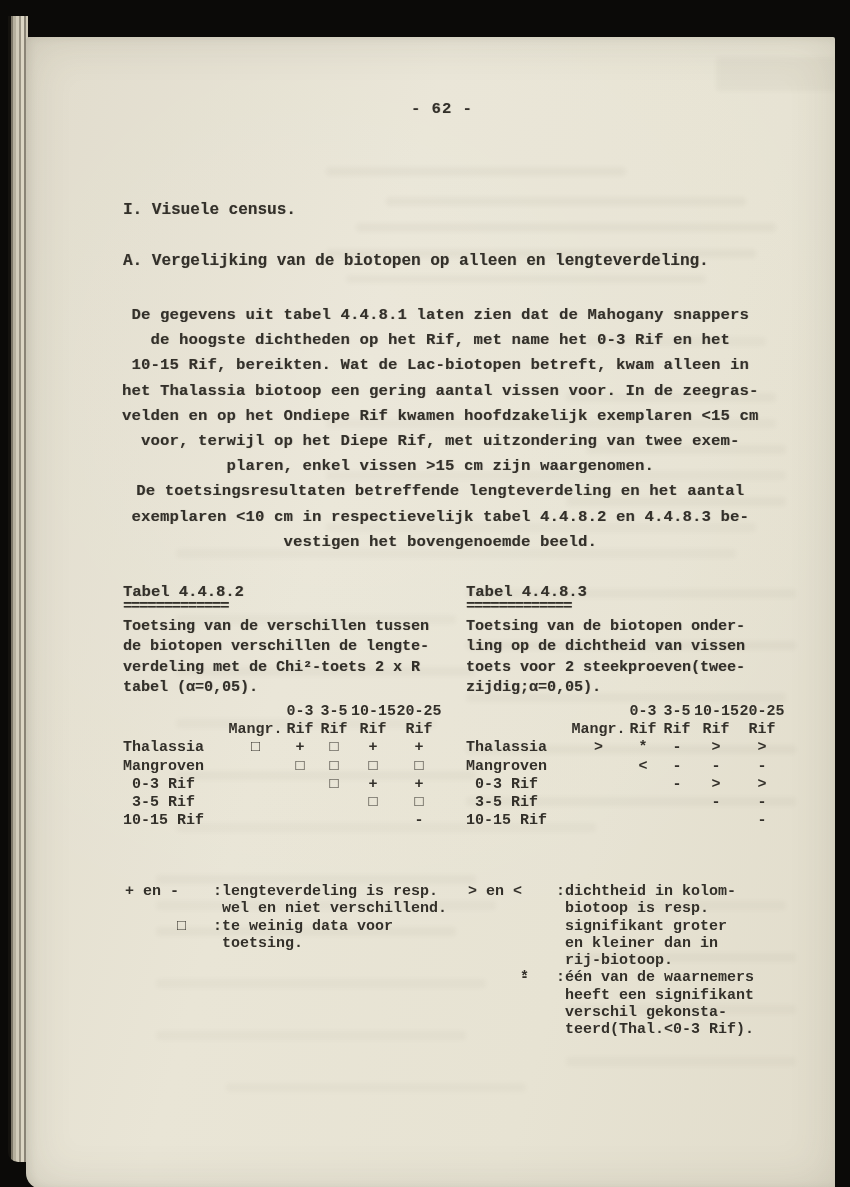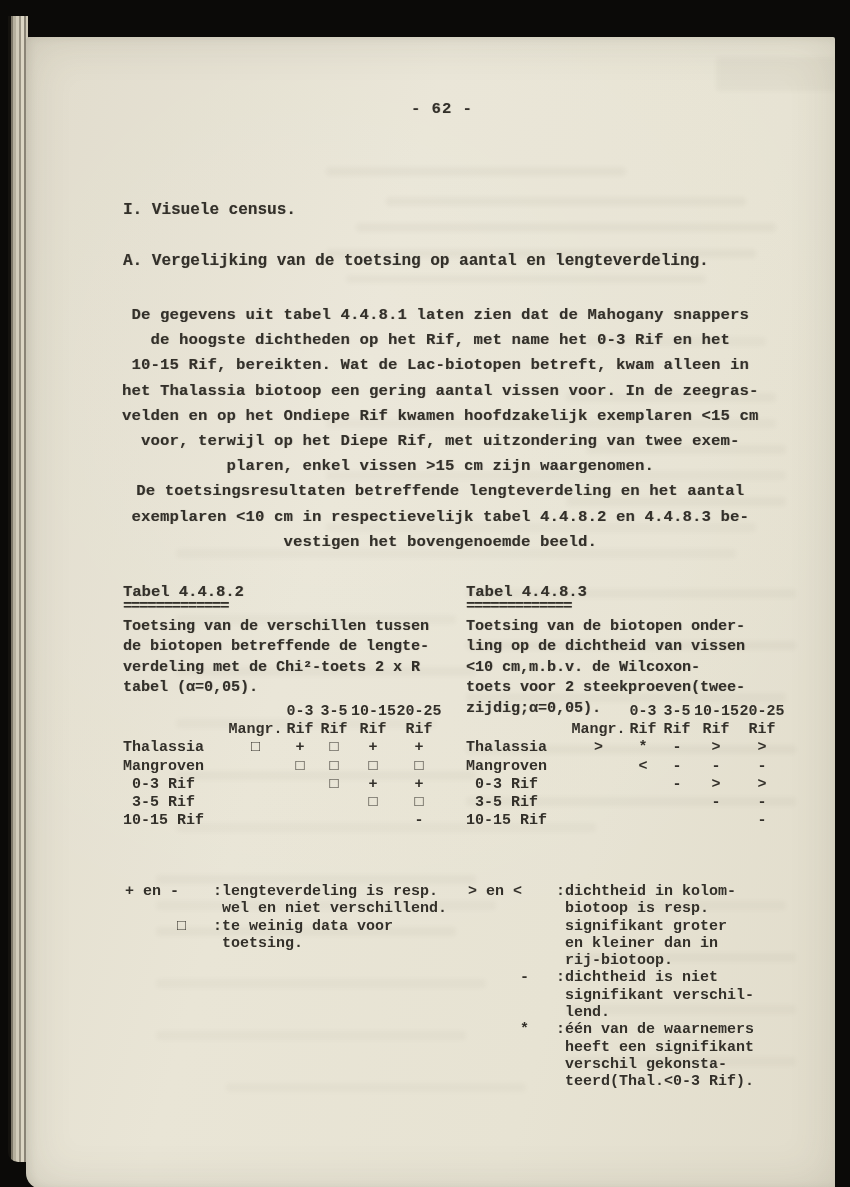--- a/index.html
+++ b/index.html
@@ -100,28 +100,28 @@
       <div class="ghost" style="left: 130px; top: 994px; width: 310px; height: 9px; opacity: 0.045;"></div>
       <div class="ghost" style="left: 540px; top: 1020px; width: 230px; height: 9px; opacity: 0.045;"></div>
       <div class="ghost" style="left: 200px; top: 1046px; width: 300px; height: 9px; opacity: 0.04;"></div>
       <div class="ghost" style="left: 690px; top: 20px; width: 120px; height: 34px; opacity: 0.05;"></div>
     </div>
 
   <div class="txt page-number">- 62 -</div>
 
 
   <div class="txt sub1">I. Visuele census.</div>
-  <div class="txt sub2">A. Vergelijking van de toetsing op aantal en lengteverdeling.</div>
+  <div class="txt sub2">A. Vergelijking van de biotopen op alleen en lengteverdeling.</div>
 
   <div class="txt para" id="para"><div class="line">De gegevens uit tabel 4.4.8.1 laten zien dat de Mahogany snappers</div><div class="line">de hoogste dichtheden op het Rif, met name het 0-3 Rif en het</div><div class="line">10-15 Rif, bereikten. Wat de Lac-biotopen betreft, kwam alleen in</div><div class="line">het Thalassia biotoop een gering aantal vissen voor. In de zeegras-</div><div class="line">velden en op het Ondiepe Rif kwamen hoofdzakelijk exemplaren &lt;15 cm</div><div class="line">voor, terwijl op het Diepe Rif, met uitzondering van twee exem-</div><div class="line">plaren, enkel vissen &gt;15 cm zijn waargenomen.</div><div class="line">De toetsingsresultaten betreffende lengteverdeling en het aantal</div><div class="line">exemplaren &lt;10 cm in respectievelijk tabel 4.4.8.2 en 4.4.8.3 be-</div><div class="line">vestigen het bovengenoemde beeld.</div></div>
 
   <div class="col col-left" id="col-left">
       <div class="txt cap-title">Tabel 4.4.8.2</div>
       <div class="txt cap-sep">=============</div>
-      <div class="txt cap-lines"><div>Toetsing van de verschillen tussen</div><div>de biotopen betreffende de lengte-</div><div>verdeling met de Chi²-toets 2 x R</div><div>tabel (α=0,05).</div></div>
+      <div class="txt cap-lines"><div>Toetsing van de verschillen tussen</div><div>de biotopen verschillen de lengte-</div><div>verdeling met de Chi²-toets 2 x R</div><div>tabel (α=0,05).</div></div>
       <div class="t-grid">
         <span class="t-head"></span>
         <span class="t-head"></span>
         <span class="t-head">0-3</span>
         <span class="t-head">3-5</span>
         <span class="t-head">10-15</span>
         <span class="t-head">20-25</span>
         <span class="t-head"></span>
         <span class="t-head">Mangr.</span>
         <span class="t-head">Rif</span>
@@ -166,21 +166,21 @@
         </div>
         <div class="lg-entry indent">
           <span class="lg-sym">□</span>
           <div class="lg-def"><div>:te weinig data voor</div><div> toetsing.</div></div>
         </div>
       </div>
     </div>
   <div class="col col-right" id="col-right">
       <div class="txt cap-title">Tabel 4.4.8.3</div>
       <div class="txt cap-sep">=============</div>
-      <div class="txt cap-lines"><div>Toetsing van de biotopen onder-</div><div>ling op de dichtheid van vissen</div><div>&lt;10 cm,m.b.v. de Wilcoxon-</div><div>toets voor 2 steekproeven(twee-</div><div>zijdig;α=0,05).</div></div>
+      <div class="txt cap-lines"><div>Toetsing van de biotopen onder-</div><div>ling op de dichtheid van vissen</div><div>toets voor 2 steekproeven(twee-</div><div>zijdig;α=0,05).</div></div>
       <div class="t-grid">
         <span class="t-head"></span>
         <span class="t-head"></span>
         <span class="t-head">0-3</span>
         <span class="t-head">3-5</span>
         <span class="t-head">10-15</span>
         <span class="t-head">20-25</span>
         <span class="t-head"></span>
         <span class="t-head">Mangr.</span>
         <span class="t-head">Rif</span>
@@ -218,21 +218,20 @@
         <span class="t-cell"></span>
         <span class="t-cell">-</span>
       </div>
       <div class="legend">
         <div class="lg-entry">
           <span class="lg-sym">&gt; en &lt;</span>
           <div class="lg-def"><div>:dichtheid in kolom-</div><div> biotoop is resp.</div><div> signifikant groter</div><div> en kleiner dan in</div><div> rij-biotoop.</div></div>
         </div>
         <div class="lg-entry indent">
           <span class="lg-sym">-</span>
-          <div class="lg-def"><div>:dichtheid is niet</div><div> signifikant verschil-</div><div> lend.</div></div>
         </div>
         <div class="lg-entry indent">
           <span class="lg-sym">*</span>
           <div class="lg-def"><div>:één van de waarnemers</div><div> heeft een signifikant</div><div> verschil gekonsta-</div><div> teerd(Thal.&lt;0-3 Rif).</div></div>
         </div>
       </div>
     </div>
 </div>
 
 </body></html>

